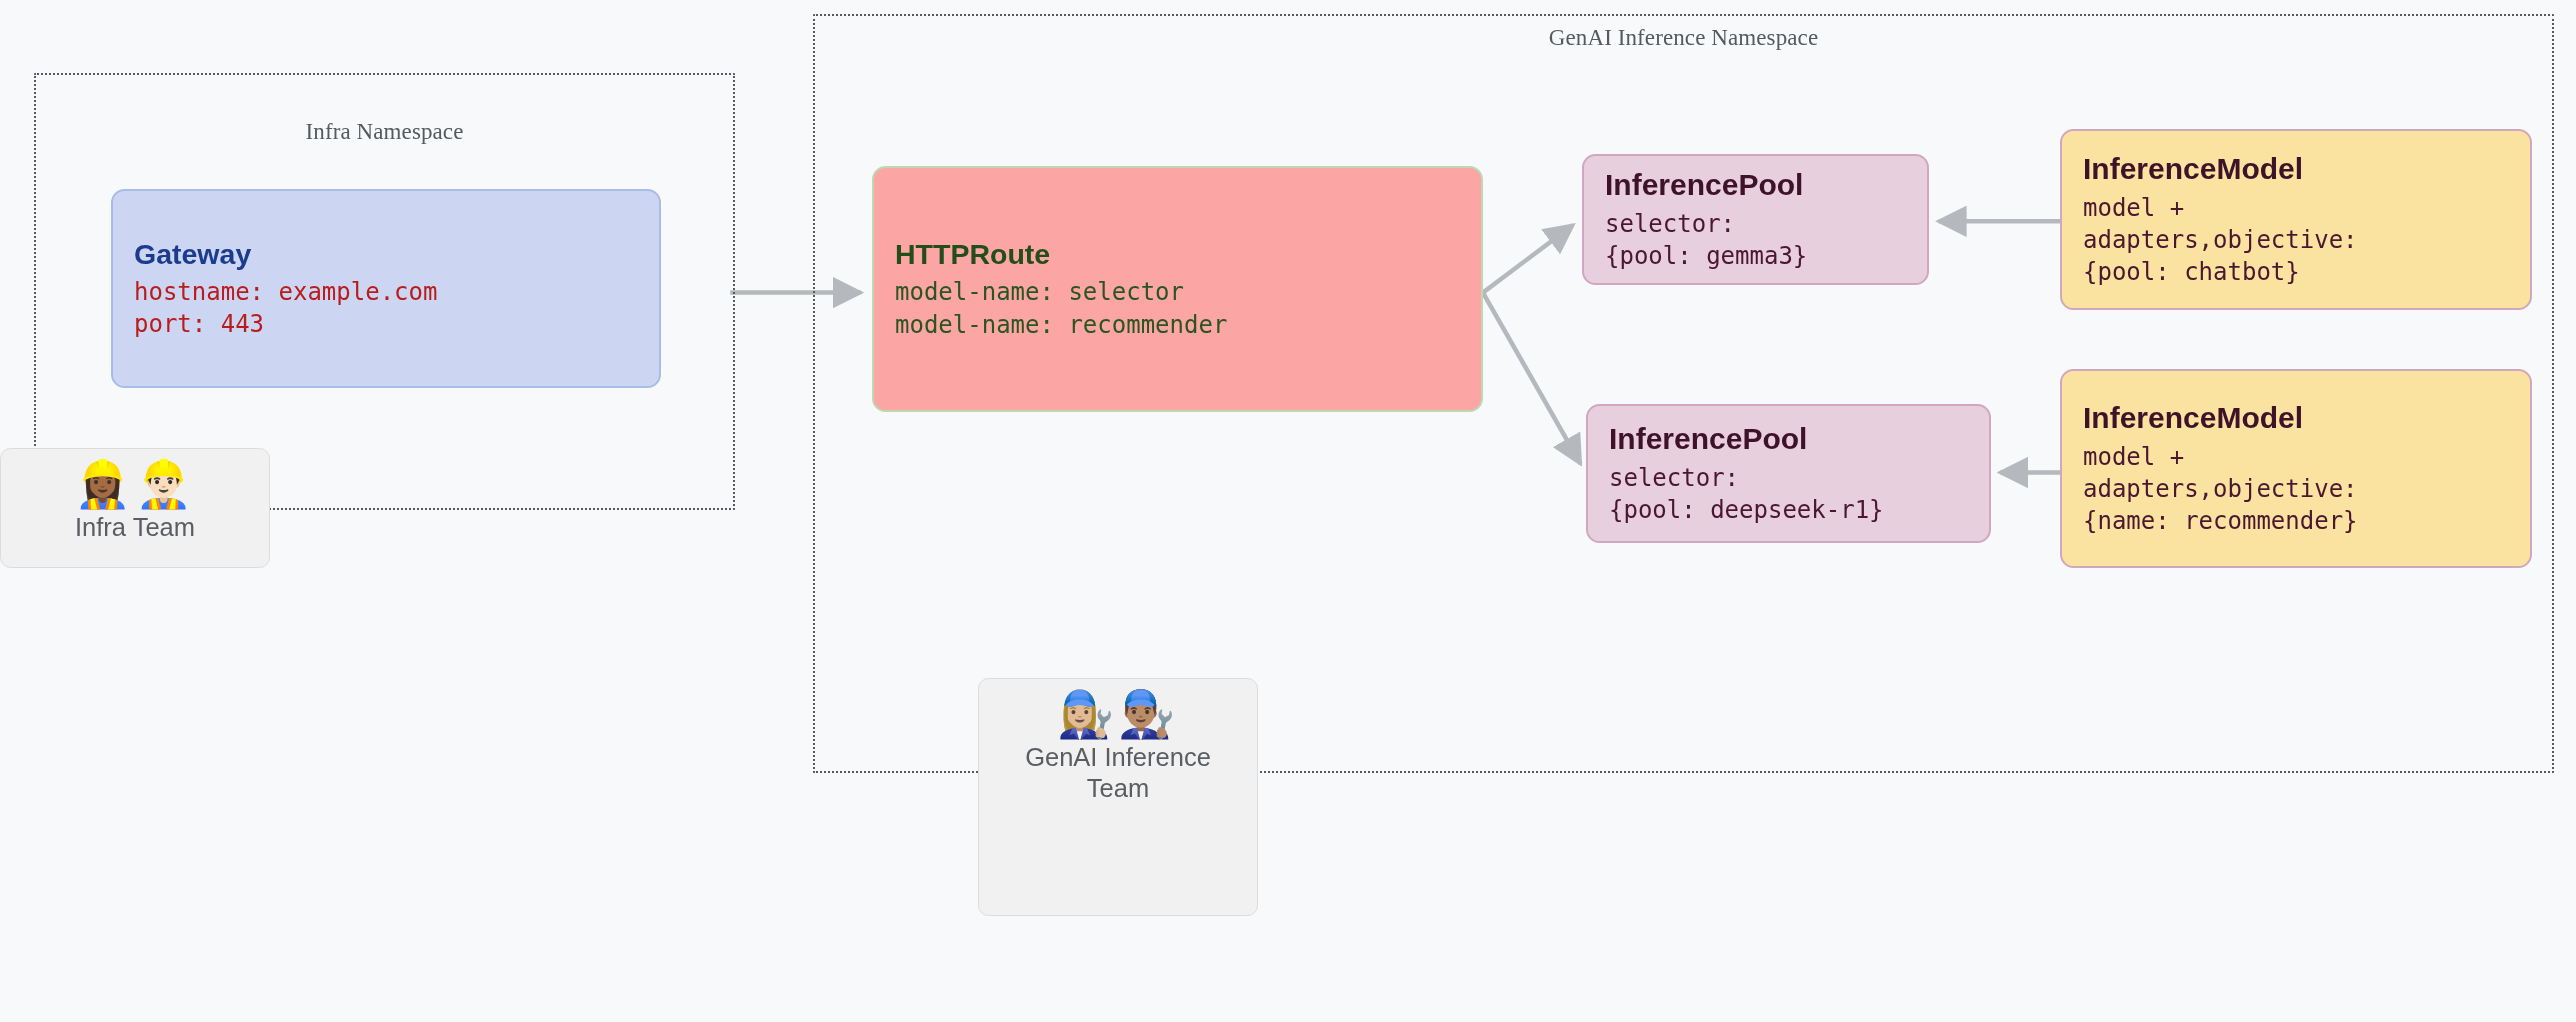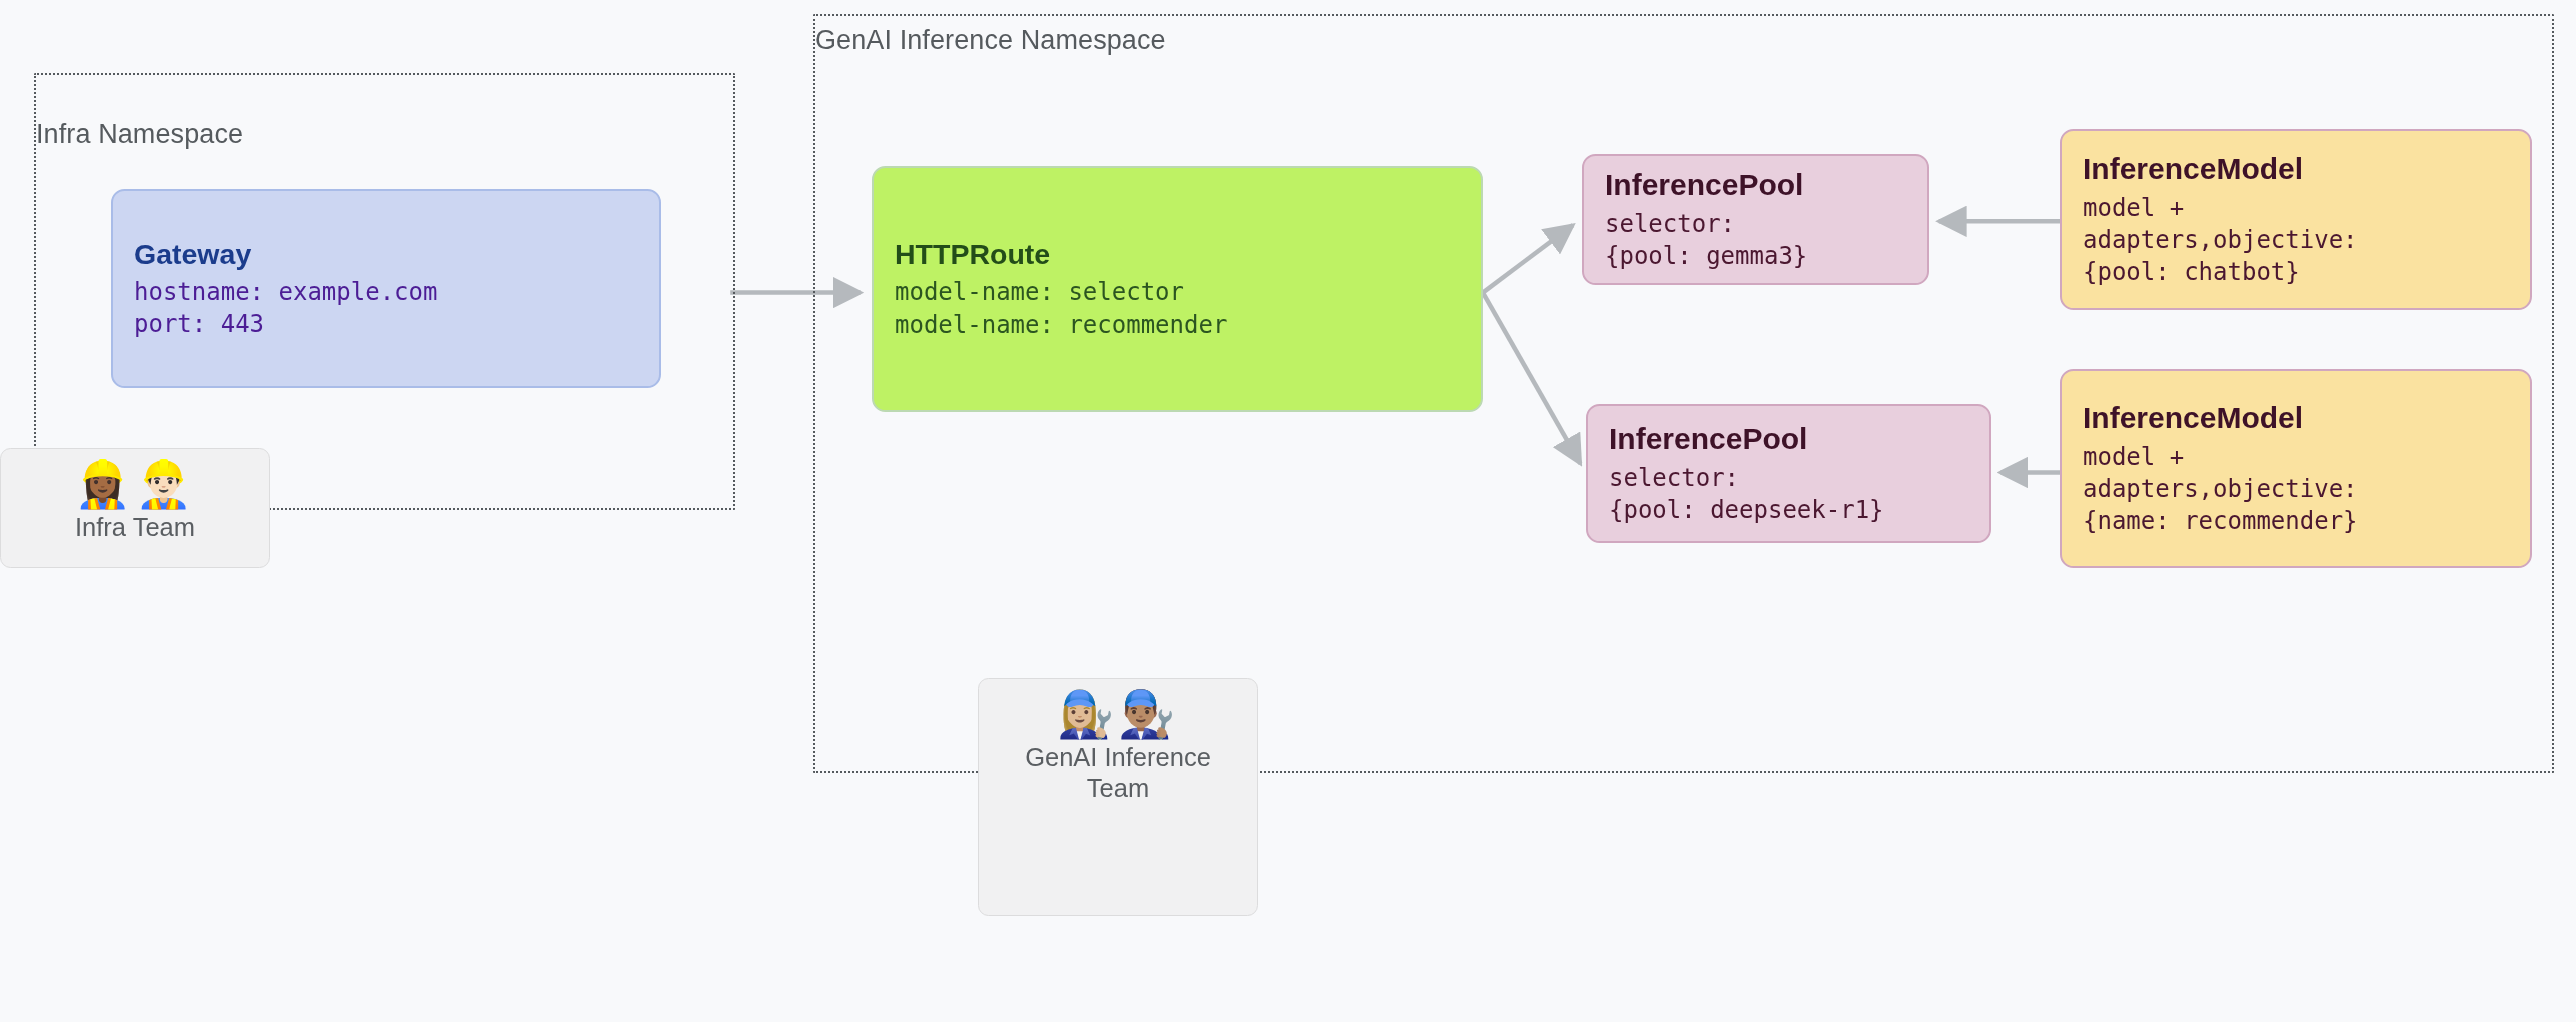--- a/index.html
+++ b/index.html
@@ -24,23 +24,24 @@
     position: absolute;
     border: 2.2px dotted #555a5e;
     border-radius: 1.5px;
     box-sizing: border-box;
     background: transparent;
   }
   .namespace-title {
     position: absolute;
     left: 0;
     right: 0;
+    text-align: center;
     color: #555a5e;
-    font-size: 27px;
-    font-family: Liberation Sans, sans-serif;
+    font-size: 23px;
+    font-family: Liberation Serif, serif;
     letter-spacing: 0.1px;
     white-space: nowrap;
   }
   #infra-namespace { left: 34px;  top: 73px; width: 701px;  height: 437px; }
   #genai-namespace { left: 813px; top: 14.2px; width: 1741px; height: 759px; }
 
   
   .node {
     position: absolute;
     box-sizing: border-box;
@@ -67,26 +68,26 @@
     white-space: pre;
   }
 
   
   #gateway-node {
     left: 111px; top: 189px; width: 550px; height: 199px;
     background: #ccd6f2;
     border-color: #a9bce8;
   }
   #gateway-node .node-title { color: #1b3c8c; }
-  #gateway-node .node-line  { color: #4c1d95; }
+  #gateway-node .node-line  { color: #b91c1c; }
 
   
   #httproute-node {
     left: 872px; top: 166px; width: 611px; height: 246px;
-    background: #bef264;
+    background: #fca5a5;
     border-color: #bcd9b2;
   }
   #httproute-node .node-title { color: #234d19; }
   #httproute-node .node-line  { color: #2b5520; }
 
   
   .pool-node {
     background: #e8cfdd;
     border-color: #d0a7bf;
   }

